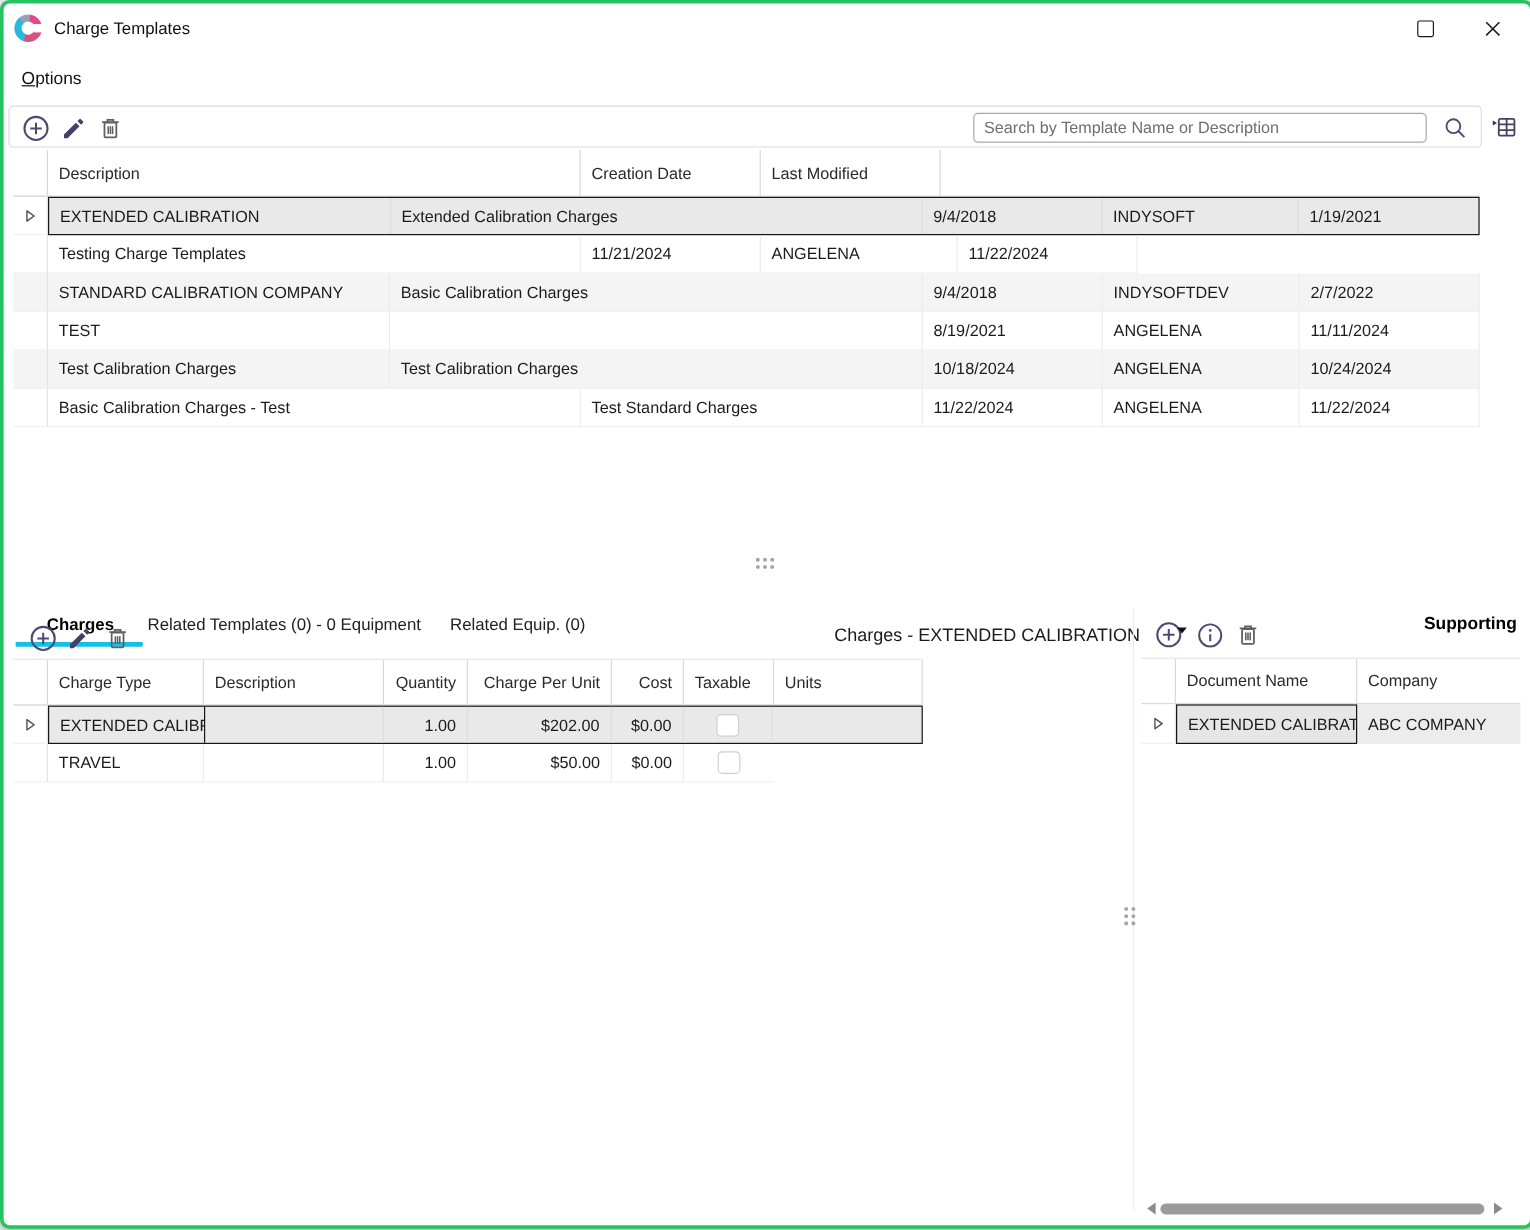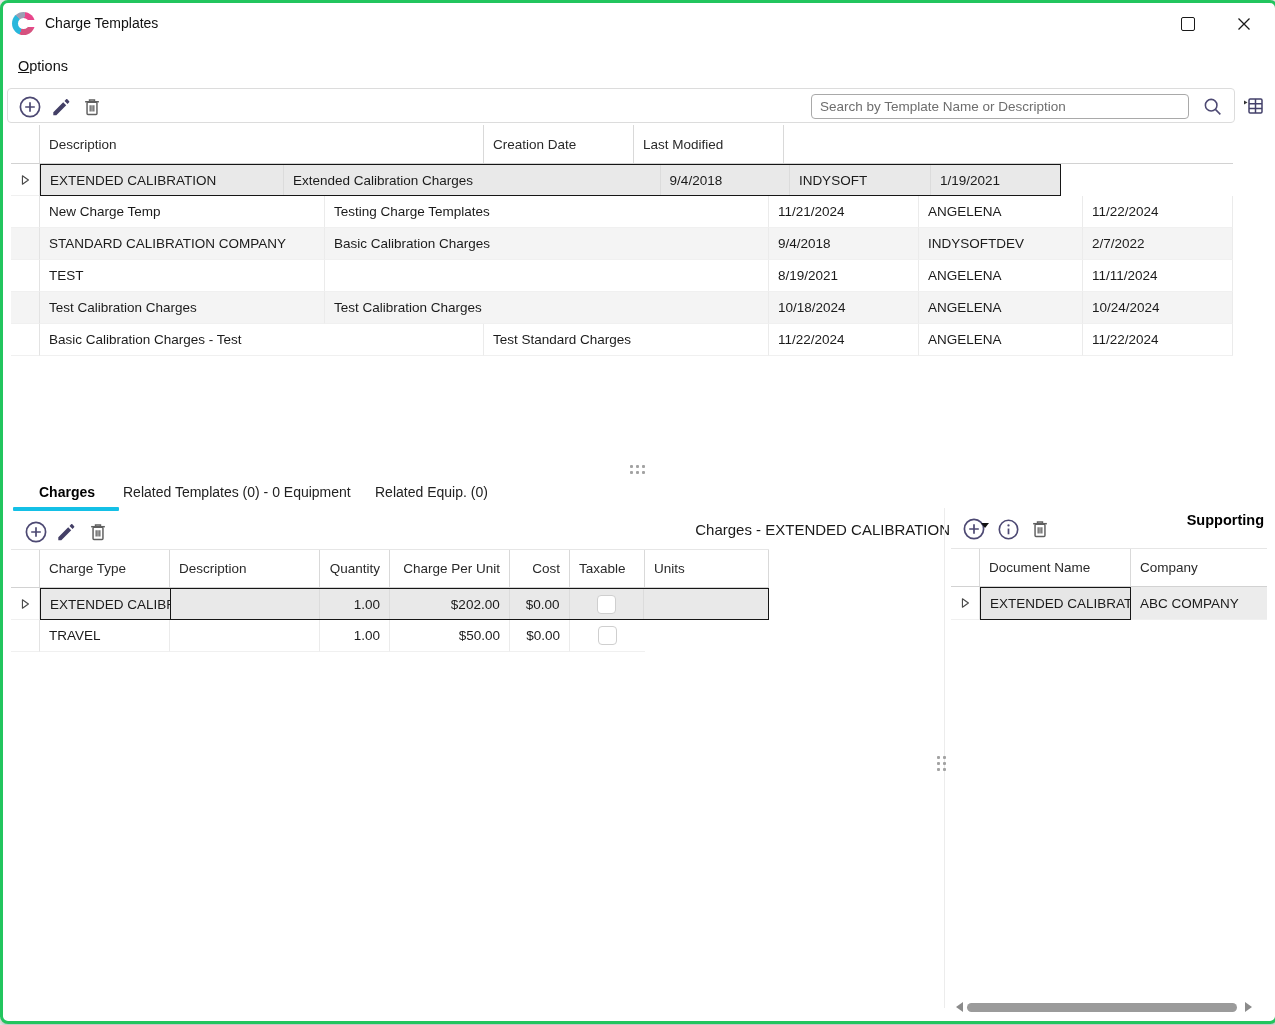--- a/index.html
+++ b/index.html
@@ -52,21 +52,21 @@
   .mg-c1{width:285px;} .mg-c2{width:444px;} .mg-c3{width:150px;} .mg-c4{width:164px;} .mg-c5{width:150px;}
 
   
   .h-grip{position:absolute;left:627px;top:462px;display:grid;grid-template-columns:repeat(3,3px);grid-gap:3px;}
   .h-grip i{width:3px;height:3px;background:#a3a3a3;border-radius:1px;}
   .v-split{position:absolute;left:941px;top:505px;width:1px;height:500px;background:#ececec;}
   .v-grip{position:absolute;left:934px;top:753px;display:grid;grid-template-columns:repeat(2,3px);grid-gap:3px;}
   .v-grip i{width:3px;height:3px;background:#a3a3a3;border-radius:1px;}
 
   
-  .tabs{position:absolute;left:0;top:478px;width:940px;height:32px;}
+  .tabs{position:absolute;left:0;top:506px;width:940px;height:32px;}
   .tab{position:absolute;top:3px;font-size:14px;color:#222;}
   .tab.active{font-weight:bold;color:#000;}
   .tab-underline{position:absolute;left:10px;top:26px;width:106px;height:4px;background:#14c0e6;border-radius:1px;}
   .tab1{left:36px;} .tab2{left:120px;} .tab3{left:372px;}
 
   
   .charges-toolbar{position:absolute;left:12px;top:510px;width:940px;height:36px;}
   .charges-title{position:absolute;right:5px;top:8px;font-size:15px;color:#1a1a1a;}
   .charges-grid{position:absolute;left:8px;top:546px;width:758px;}
   .cg-c1{width:130px;} .cg-c2{width:150px;} .cg-c3{width:70px;} .cg-c4{width:120px;}
@@ -157,32 +157,31 @@
       <div class="hcell mg-c3">Creation Date</div>
       <div class="hcell mg-c5">Last Modified</div>
     </div>
 
     <div class="row">
       <div class="ind">
         <svg width="12" height="14" viewBox="0 0 14 16">
             <path d="M4 3l7 5-7 5z" fill="none" stroke="#4a4a4a" stroke-width="1.3" stroke-linejoin="round"></path>
           </svg>
       </div>
-      <div class="selwrap" style="width:1021px;">
+      <div class="selwrap" style="width:1193px;">
         <div class="cell mg-c1">EXTENDED CALIBRATION</div>
         <div class="cell mg-c2">Extended Calibration Charges</div>
         <div class="cell mg-c3">9/4/2018</div>
         <div class="cell mg-c4">INDYSOFT</div>
         <div class="cell mg-c5" style="border-right:none;">1/19/2021</div>
       </div>
     </div>
 
     <div class="row">
       <div class="ind"></div>
-      <div class="cell mg-c1">New Charge Temp</div>
       <div class="cell mg-c2">Testing Charge Templates</div>
       <div class="cell mg-c3">11/21/2024</div>
       <div class="cell mg-c4">ANGELENA</div>
       <div class="cell mg-c5">11/22/2024</div>
     </div>
 
     <div class="row">
       <div class="ind alt"></div>
       <div class="cell mg-c1 alt">STANDARD CALIBRATION COMPANY</div>
       <div class="cell mg-c2 alt">Basic Calibration Charges</div>

